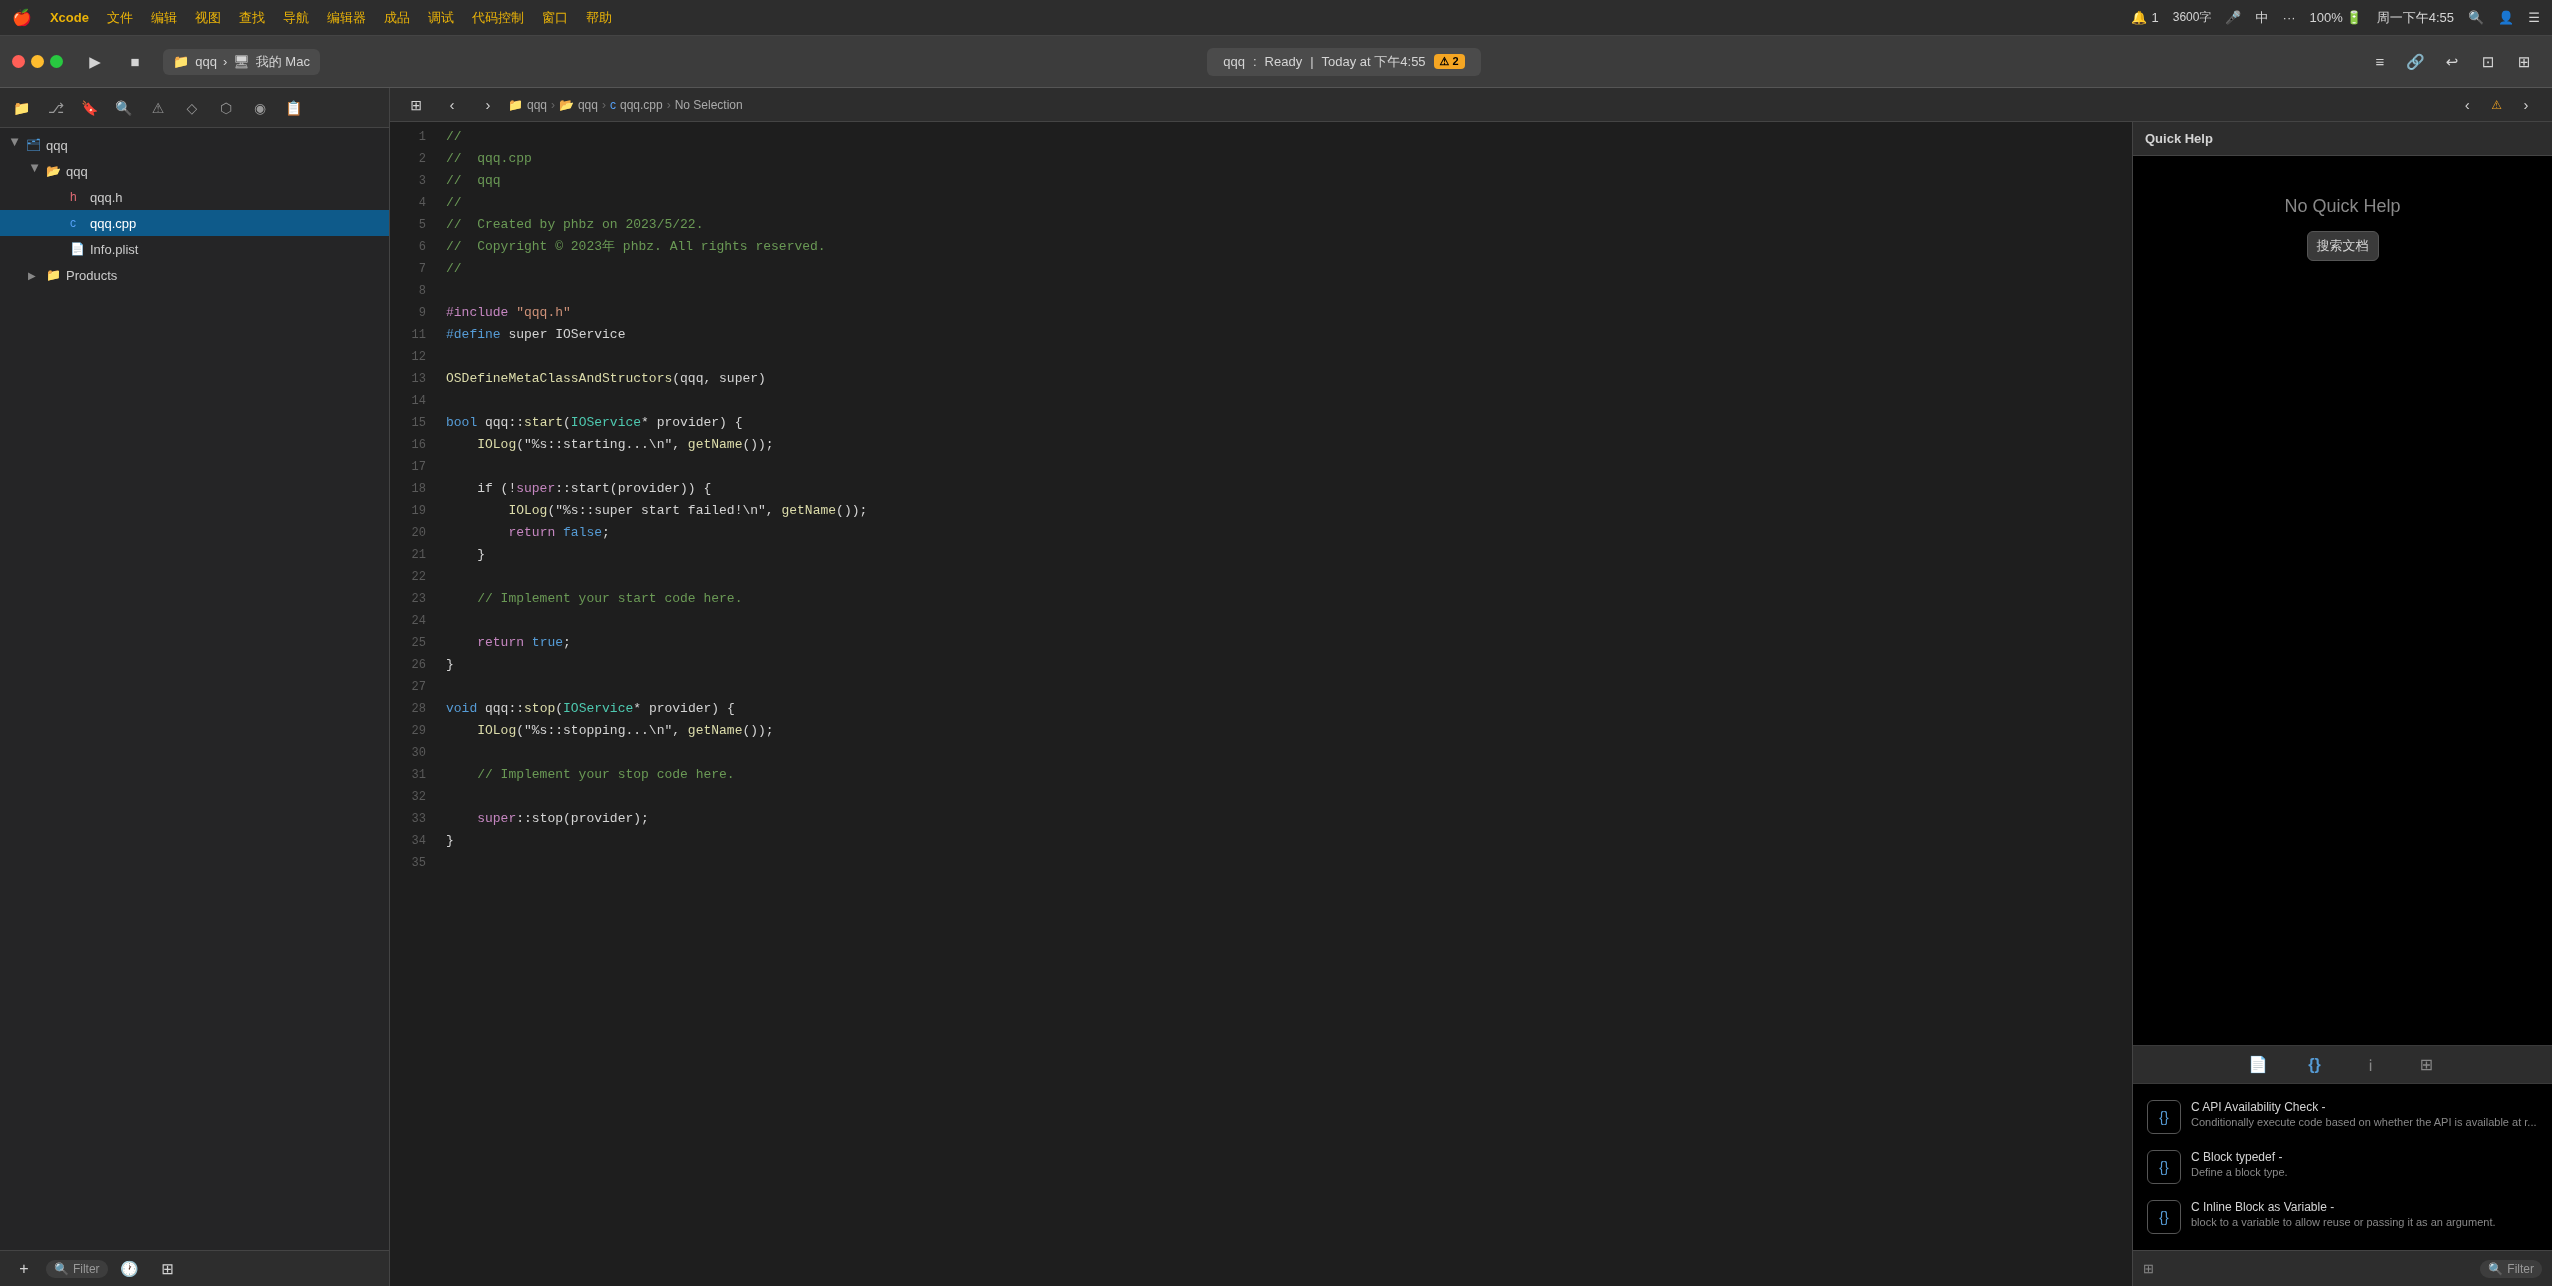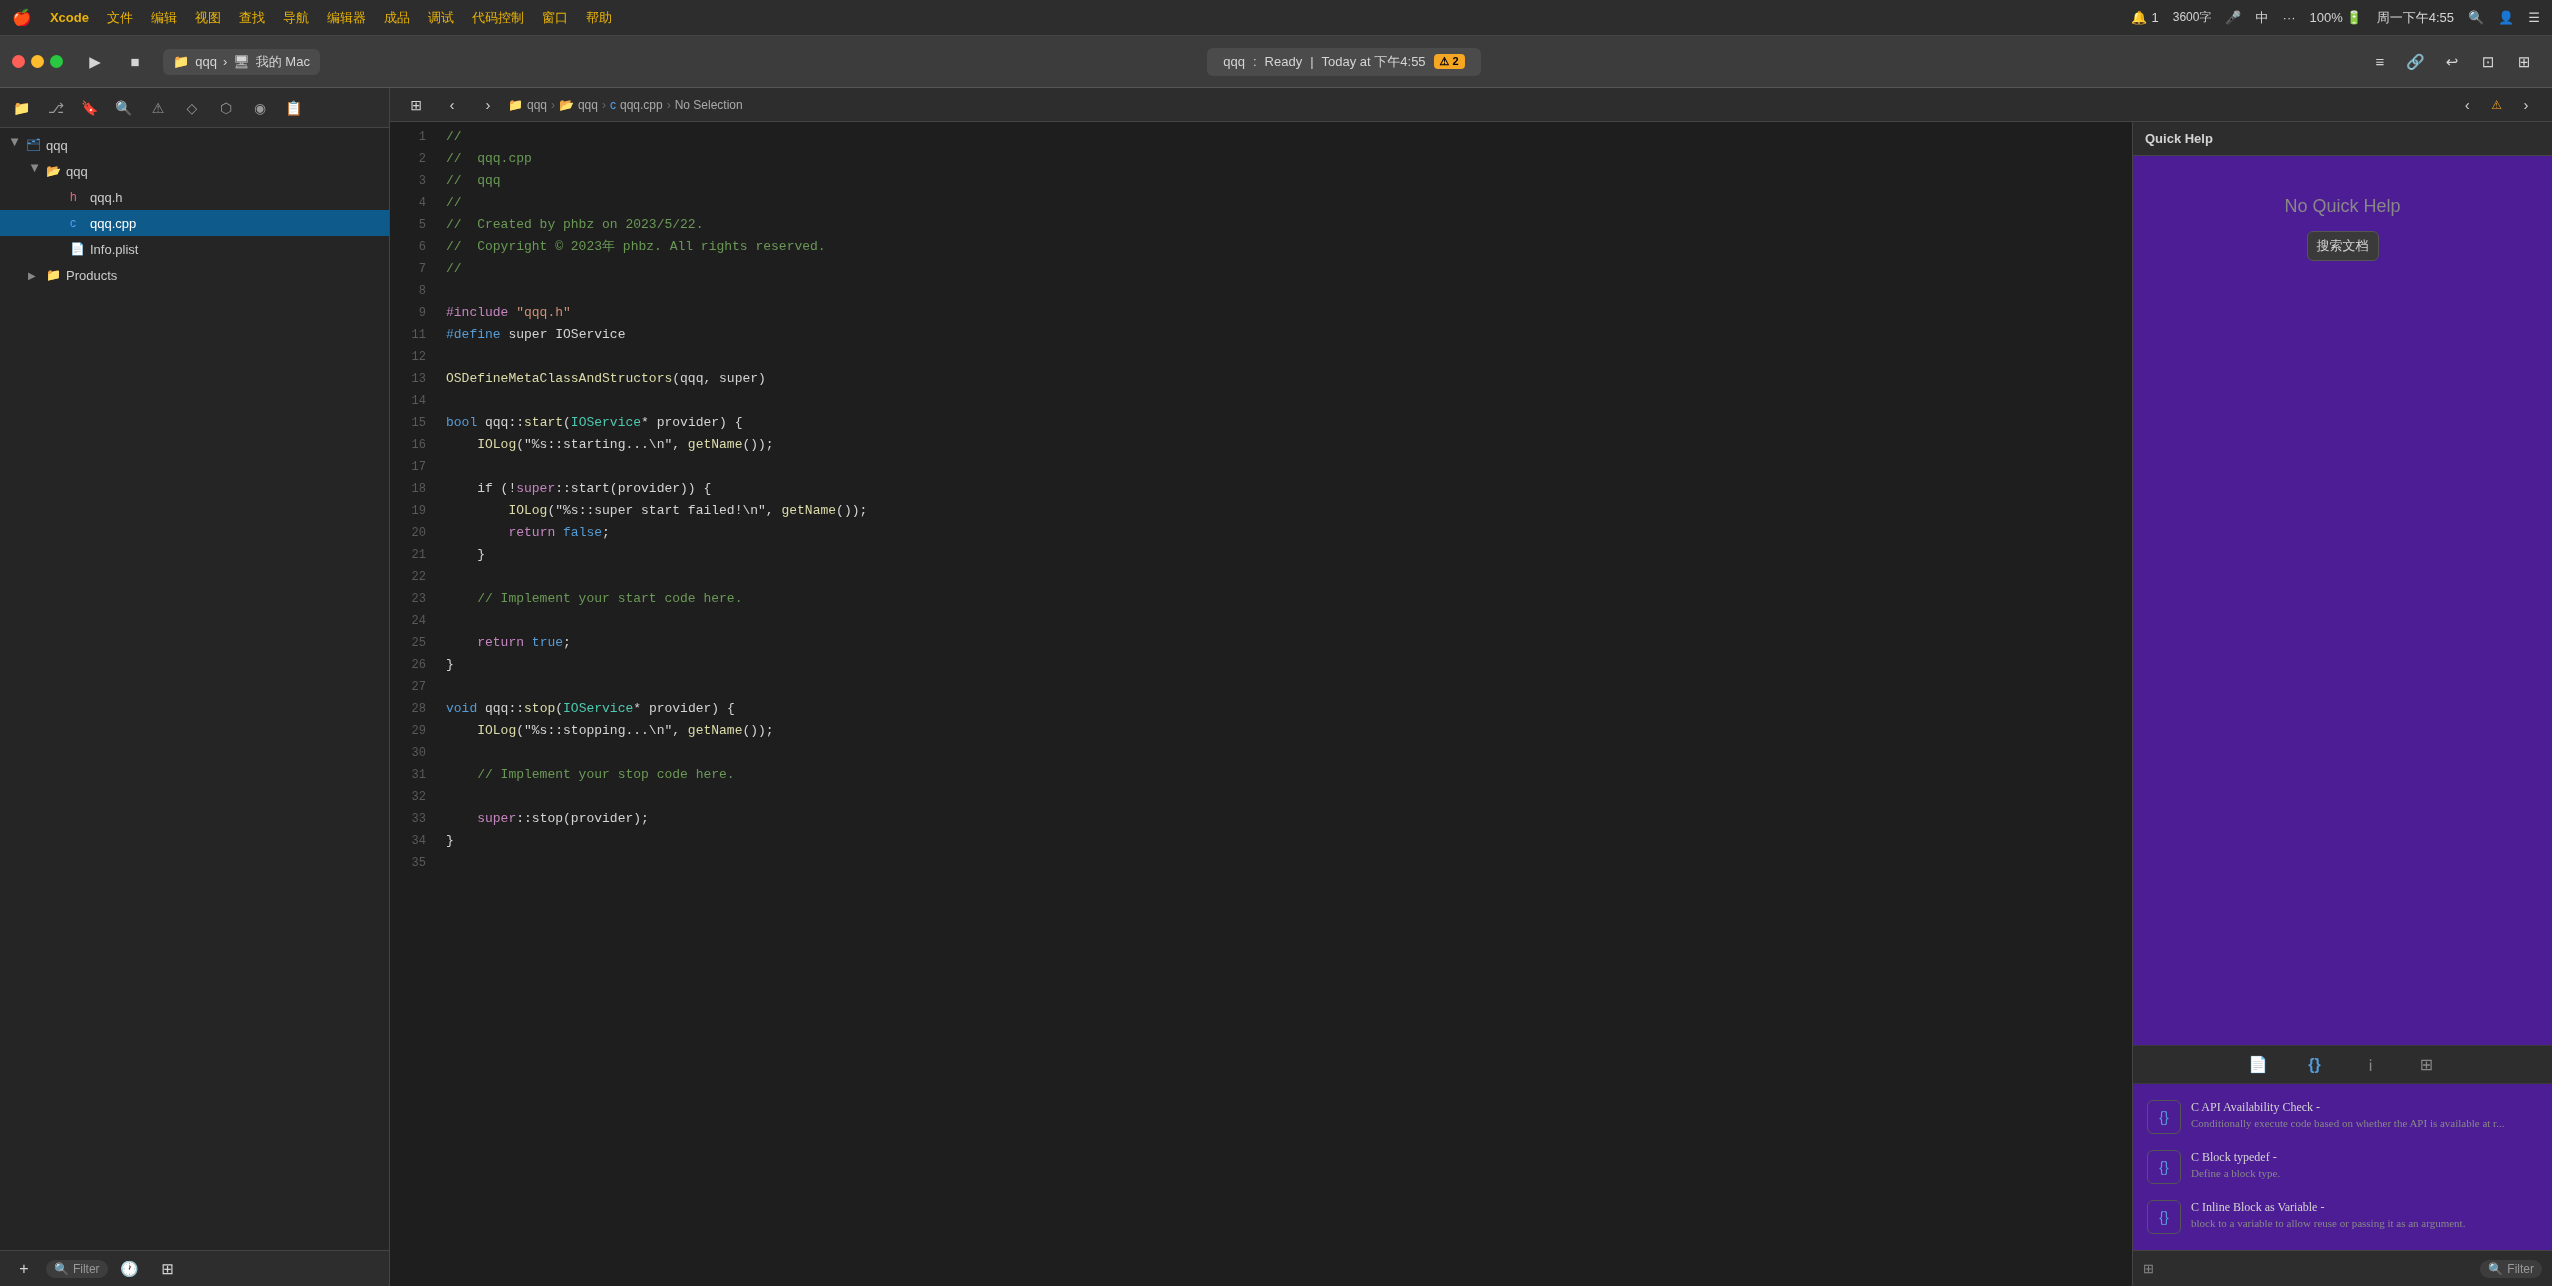--- a/index.html
+++ b/index.html
@@ -294,21 +294,21 @@
     .c-string { color: #ce9178; }
     .c-func { color: #dcdcaa; }
     .c-include { color: #c586c0; }
     .c-define { color: #569cd6; }
     .c-plain { color: #d4d4d4; }
     .c-bool { color: #569cd6; }
 
     
     .inspector {
       width: 420px;
-      background: #4c1d95;
+      background: #000000;
       border-left: 1px solid #444;
       display: flex;
       flex-direction: column;
       overflow: hidden;
       flex-shrink: 0;
     }
     .inspector-header {
       height: 34px;
       background: #2d2d2d;
       border-bottom: 1px solid #444;
@@ -375,21 +375,21 @@
     }
     .snippet-icon {
       width: 34px; height: 34px;
       border: 1px solid #555;
       border-radius: 6px;
       display: flex; align-items: center; justify-content: center;
       font-size: 14px;
       color: #569cd6;
       flex-shrink: 0;
     }
-    .snippet-text { flex: 1; min-width: 0; font-family: Liberation Serif, serif; }
+    .snippet-text { flex: 1; min-width: 0; }
     .snippet-title {
       font-size: 12px;
       color: #d4d4d4;
       font-weight: 500;
       white-space: nowrap;
       overflow: hidden;
       text-overflow: ellipsis;
     }
     .snippet-desc {
       font-size: 11px;

